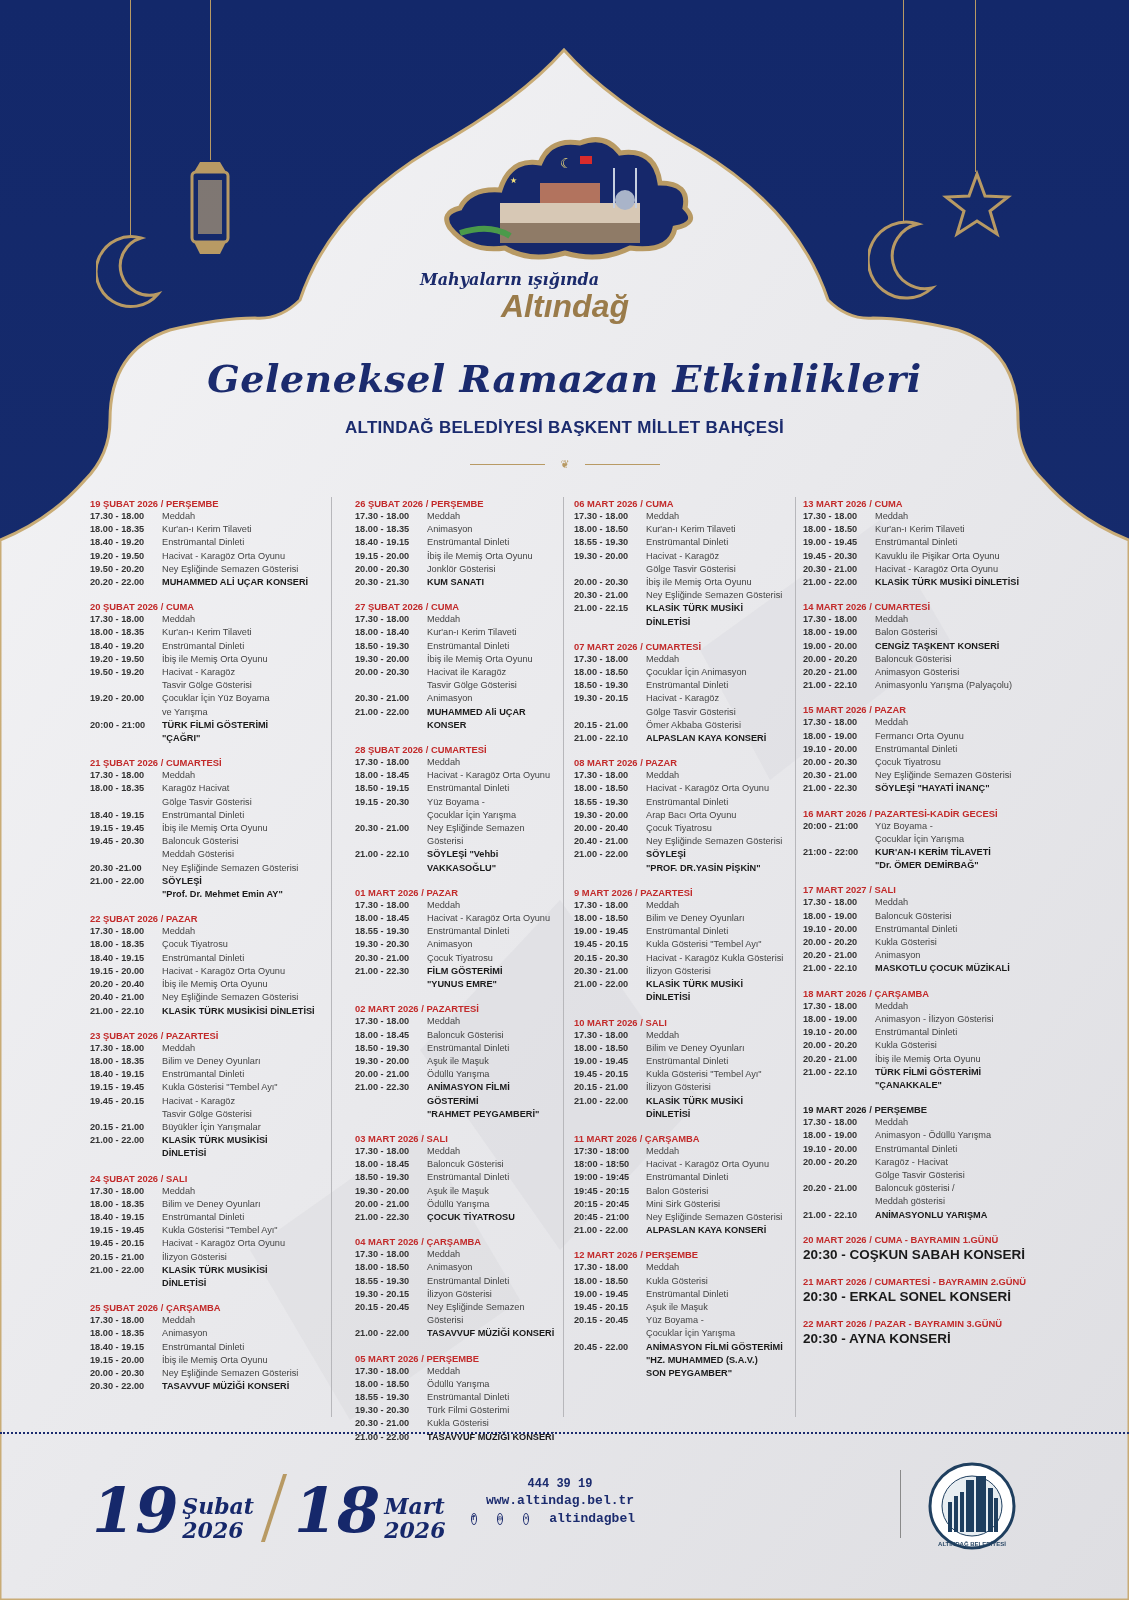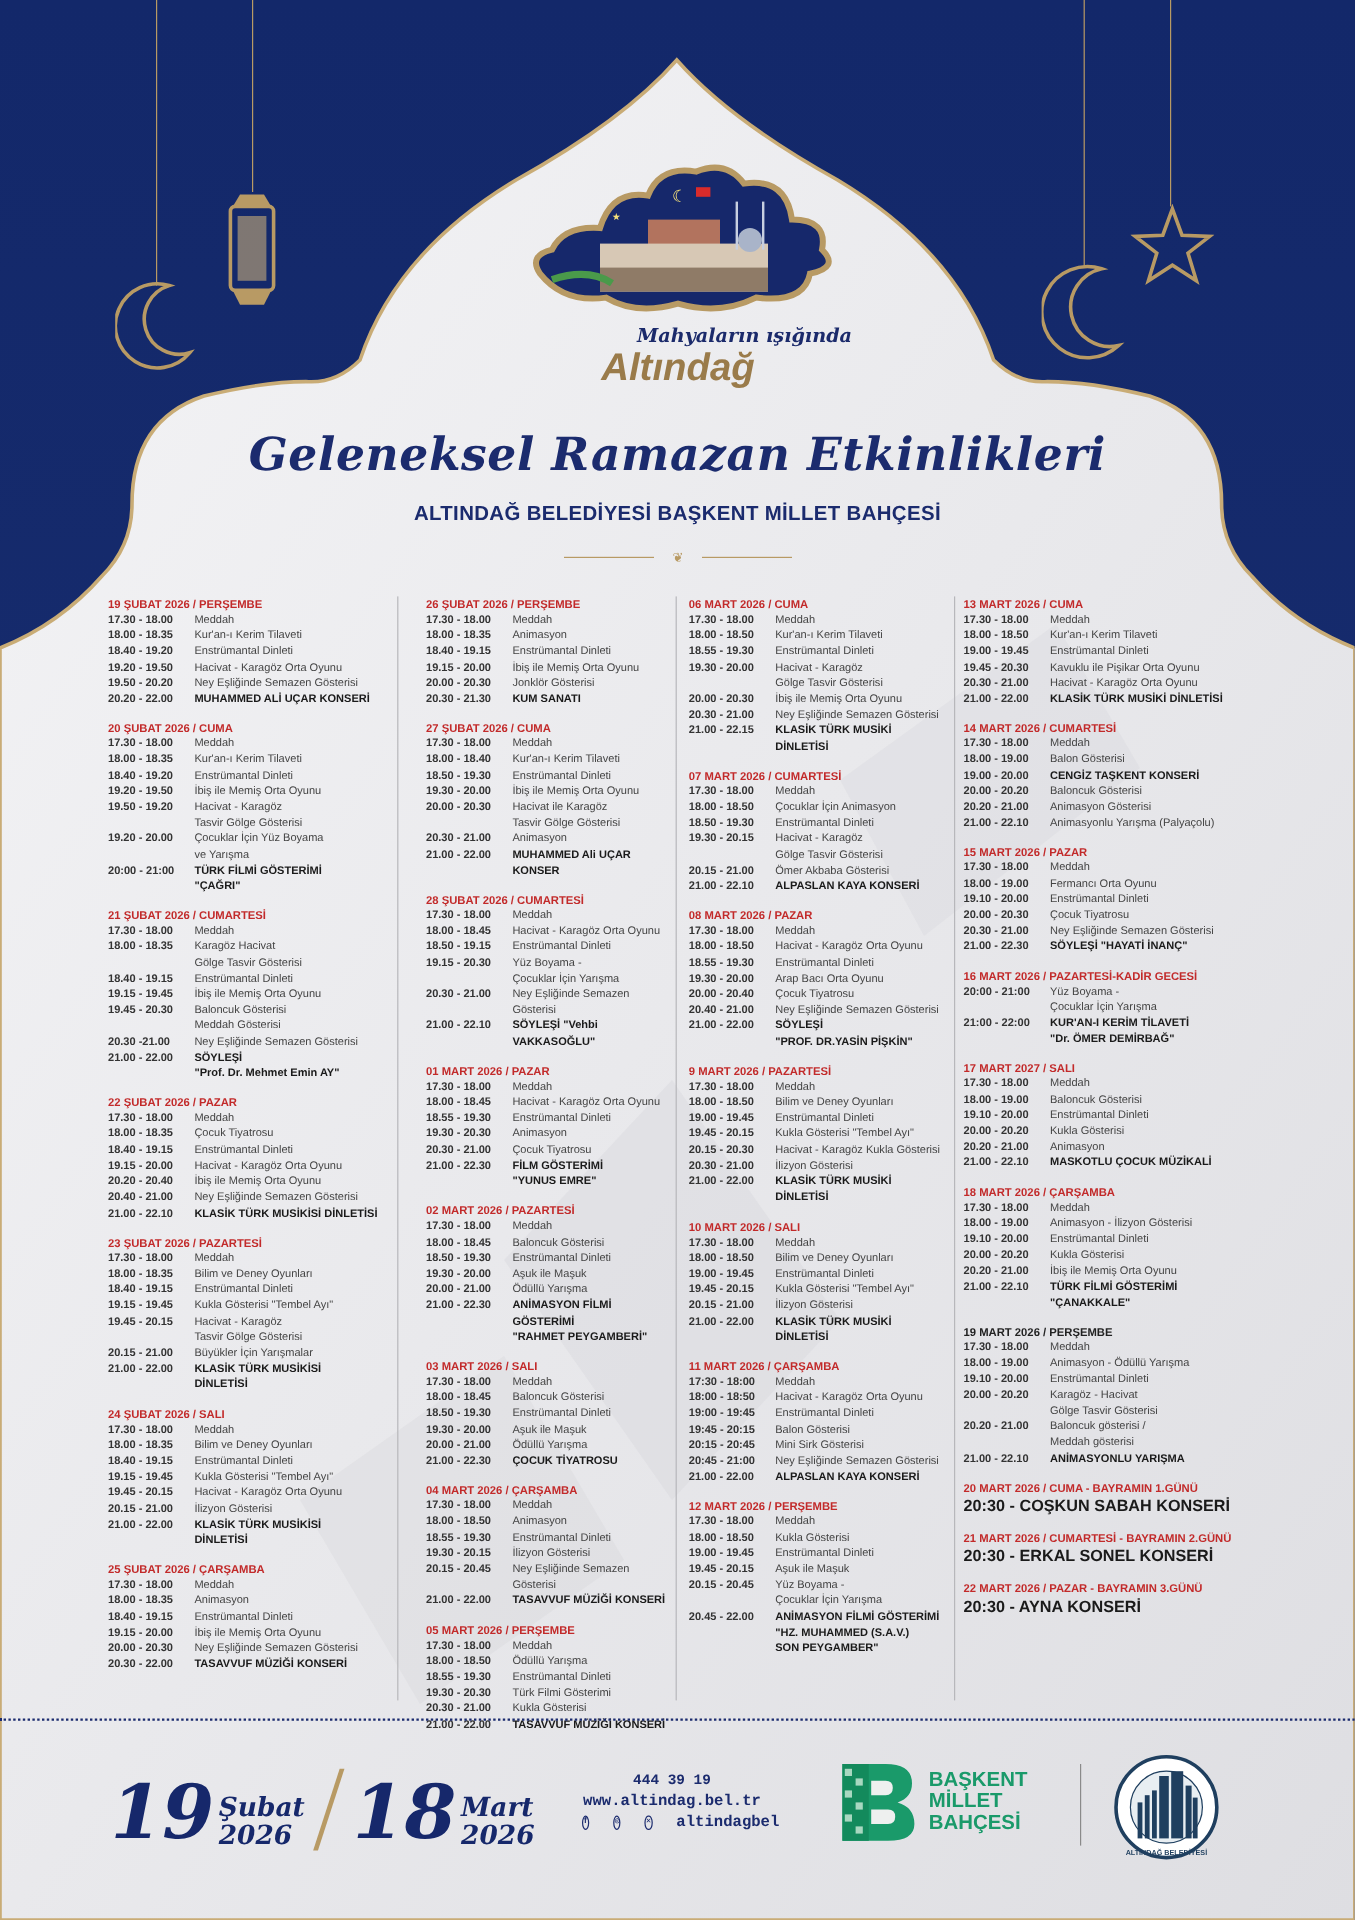--- a/index.html
+++ b/index.html
@@ -4,21 +4,21 @@
 <style>
 *{box-sizing:border-box;margin:0;padding:0}
 html,body{width:1129px;height:1600px;overflow:hidden}
 body{font-family:"DejaVu Sans","Liberation Sans",sans-serif;background:#142a66;position:relative}
 .navy-bg{position:absolute;inset:0;background:linear-gradient(180deg,#13286a 0%,#1a2f70 100%)}
 .shape-svg{position:absolute;left:0;top:0}
 .ornament{position:absolute}
 .hang{position:absolute;width:1px;background:#b89a64}
 .logo-area{position:absolute;left:420px;top:120px;width:290px;height:220px}
 .cloud{position:absolute;left:10px;top:8px;width:270px;height:135px}
-.tagline{position:absolute;left:0;width:290px;text-align:right;color:#1b2a6b;font-family:"DejaVu Serif",serif;font-style:italic;font-weight:bold;font-size:16px;top:150px}
+.tagline{position:absolute;left:0;width:290px;text-align:left;color:#1b2a6b;font-family:"DejaVu Serif",serif;font-style:italic;font-weight:bold;font-size:16px;top:150px}
 .brand{position:absolute;left:0;width:290px;text-align:center;color:#9a7b4a;font-family:Liberation Sans, sans-serif;font-style:italic;font-weight:bold;font-size:32px;top:168px}
 .title{position:absolute;left:0;width:1129px;top:356px;text-align:center;color:#1b2b6e;font-family:"DejaVu Serif",serif;font-style:italic;font-weight:bold;font-size:38px;letter-spacing:0.5px}
 .subtitle{position:absolute;left:0;width:1129px;top:418px;text-align:center;color:#1b2b6e;font-family:"Liberation Sans",sans-serif;font-size:17px;font-weight:bold;letter-spacing:0.3px}
 .divider{position:absolute;left:455px;top:459px;width:220px;height:10px}
 .divider .line{position:absolute;top:5px;height:1px;width:75px;background:#b89a64}
 .divider .knot{position:absolute;left:95px;top:-1px;width:30px;text-align:center;color:#b89a64;font-size:11px}
 .columns{position:absolute;top:497px;left:90px;width:940px;height:920px}
 .col{position:absolute;top:0}
 .col.c1{left:0;width:232px}
 .col.c2{left:241px;width:232px;border-left:1px solid #b7b7bb;padding-left:23px}
@@ -34,21 +34,21 @@
 .big-line{font-size:13.5px;font-weight:bold;color:#1a1a1a;line-height:18px;font-family:"Liberation Sans",sans-serif}
 .dotted{position:absolute;left:0;top:1432px;width:1129px;border-top:2px dotted #1b2b6e}
 .footer{position:absolute;left:0;top:1440px;width:1129px;height:160px}
 .date-block{position:absolute;left:92px;top:22px;height:80px;display:flex;align-items:flex-end;color:#16286b;font-family:"DejaVu Serif",serif;font-style:italic;font-weight:bold}
 .date-block .num{font-size:62px;line-height:62px}
 .date-block .mw{display:flex;flex-direction:column;margin-left:4px;font-size:22px;line-height:24px}
 .date-block .slash{width:4px;height:68px;background:#b89a64;transform:skewX(-18deg);margin:0 18px}
 .contact{position:absolute;left:485px;top:36px;width:150px;text-align:center;color:#1b2b6e;font-family:Liberation Mono, monospace;font-weight:bold}
 .contact .ph{font-size:12px;line-height:16px}
 .contact .web{font-size:13px;line-height:18px}
-.contact .soc{font-size:13px;line-height:18px;display:flex;justify-content:flex-start;align-items:center;gap:20px}
+.contact .soc{font-size:13px;line-height:18px;display:flex;justify-content:flex-end;align-items:center;gap:20px}
 .soc-ic{display:inline-block;width:12px;height:12px;border:1.3px solid #1b2b6e;border-radius:50%;font-size:7px;line-height:9px;text-align:center}
 .bmb{position:absolute;left:698px;top:28px;width:175px;height:80px}
 .bmb .B{position:absolute;left:0;top:0;width:66px;height:68px}
 .bmb .txt{position:absolute;left:76px;top:6px;color:#1a9a6a;font-family:"Liberation Sans",sans-serif;font-weight:bold;font-size:17px;line-height:18px}
 .vsep{position:absolute;left:900px;top:30px;width:1px;height:68px;background:#8a8a8a}
 .ab-logo{position:absolute;left:928px;top:22px;width:88px;height:88px}
 </style>
 </head>
 <body>
 
@@ -993,41 +993,20 @@
     <div class="ph">444 39 19</div>
     <div class="web">www.altindag.bel.tr</div>
     <div class="soc">
       <span class="soc-ic">f</span>
       <span class="soc-ic">◎</span>
       <span class="soc-ic">✕</span>
       <span>altindagbel</span>
     </div>
   </div>
 
-  <div class="bmb">
-    <svg class="B" width="66" height="68">
-      <path d="M4,2 L40,2 Q62,2 62,18 Q62,30 50,34 Q64,38 64,52 Q64,66 42,66 L4,66 Z" fill="#1a9a6a"></path>
-      <path d="M28,16 L40,16 Q46,16 46,22 Q46,28 40,28 L28,28 Z" fill="#eef0ef"></path>
-      <path d="M28,40 L42,40 Q48,40 48,46 Q48,52 42,52 L28,52 Z" fill="#eef0ef"></path>
-      <rect x="4" y="2" width="22" height="64" fill="#138a5c"></rect>
-      <g fill="#a8d8c0">
-          <rect x="6" y="6" width="6" height="6"></rect>
-          <rect x="15" y="14" width="6" height="6"></rect>
-          <rect x="6" y="24" width="6" height="6"></rect>
-          <rect x="15" y="34" width="6" height="6"></rect>
-          <rect x="6" y="44" width="6" height="6"></rect>
-          <rect x="15" y="54" width="6" height="6"></rect>
-        </g>
-    </svg>
-    <div class="txt">
-      <div>BAŞKENT</div>
-      <div>MİLLET</div>
-      <div>BAHÇESİ</div>
-    </div>
-  </div>
 
   <div class="vsep"></div>
 
   <svg class="ab-logo" width="88" height="88">
     <circle cx="44" cy="44" r="42" fill="#ffffff" stroke="#1f3f5f" stroke-width="3"></circle>
     <circle cx="44" cy="44" r="30" fill="#e8eef2" stroke="#1f3f5f" stroke-width="1"></circle>
     <g fill="#1f3f5f">
       <rect x="20" y="40" width="4" height="30"></rect>
         <rect x="26" y="34" width="4" height="36"></rect>
       <rect x="32" y="30" width="4" height="40"></rect>

